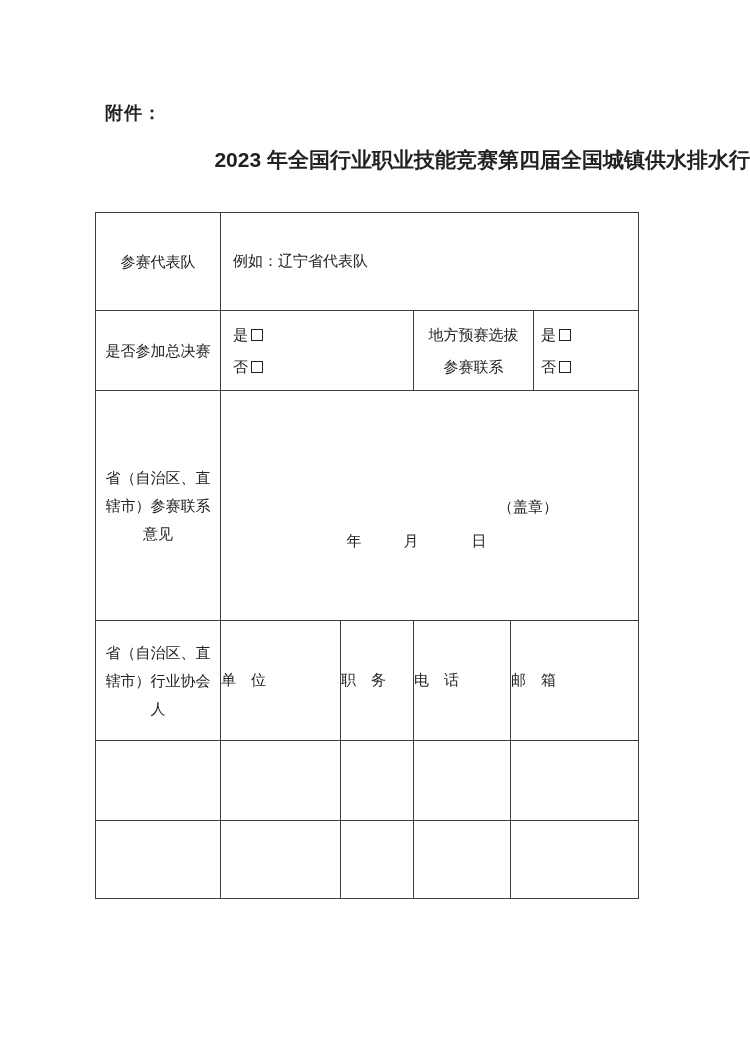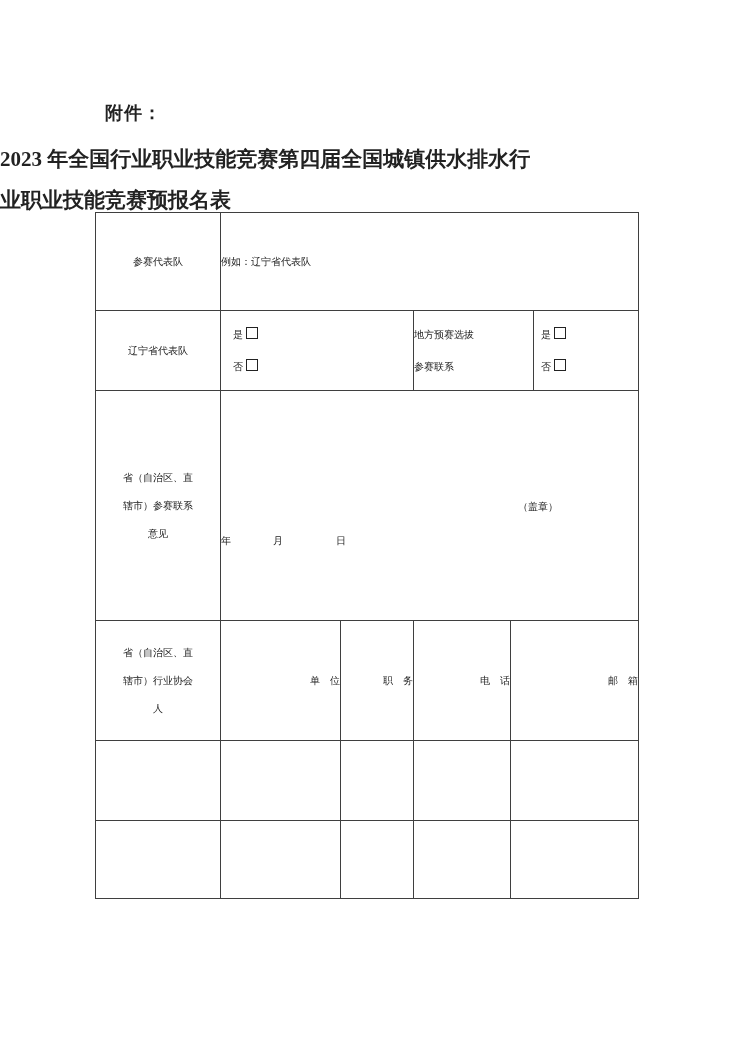--- a/index.html
+++ b/index.html
@@ -7,130 +7,130 @@
     --border: #3f3f3f;
     --bg: #ffffff;
   }
   * { box-sizing: border-box; margin: 0; padding: 0; }
   html, body { background: #ffffff; }
   .page {
     position: relative;
     width: 750px;
     height: 1063px;
     background: var(--bg);
-    font-family: Liberation Serif, serif;
+    font-family: Liberation Sans, sans-serif;
     color: var(--text);
     overflow: hidden;
   }
   .attachment {
     position: absolute;
     left: 105px;
     top: 101px;
     font-size: 18px;
     font-weight: bold;
     letter-spacing: 1px;
   }
   .title {
     position: absolute;
     left: 0;
     top: 139px;
     width: 750px;
-    text-align: left;
+    text-align: right;
     font-size: 21px;
     font-weight: bold;
     line-height: 41px;
   }
   table.form-table {
     position: absolute;
     left: 95px;
     top: 212px;
     width: 543px;
     border-collapse: collapse;
     table-layout: fixed;
-    font-size: 10px;
+    font-size: 15px;
   }
   table.form-table td {
     border: 1.5px solid var(--border);
     vertical-align: middle;
     overflow: hidden;
   }
   td.label-cell {
     text-align: center;
     line-height: 28px;
   }
   td.value-cell {
+    padding-left: 12px;
     text-align: left;
   }
   td.yesno-cell { padding-left: 12px; }
   td.yesno-cell.tight { padding-left: 7px; }
   .yn-line { line-height: 32px; white-space: nowrap; }
   .cb {
     display: inline-block;
     width: 12px;
     height: 12px;
     border: 1.5px solid var(--text);
     margin-left: 3px;
     vertical-align: -1px;
   }
-  td.center-cell { line-height: 32px; }
+  td.center-cell { text-align: center; line-height: 32px; }
   td.opinion-cell {
     vertical-align: middle;
     padding-top: 36px;
   }
   .seal-line {
     text-align: right;
     padding-right: 80px;
     line-height: 20px;
     margin-bottom: 14px;
   }
   .date-line {
-    text-align: left;
+    text-align: center;
     padding-right: 26px;
     line-height: 20px;
   }
   .date-line .month { margin-left: 42px; }
   .date-line .day { margin-left: 53px; }
-  td.header-cell { text-align: right; }
+  td.header-cell { text-align: left; }
   tr.r1 { height: 98px; }
   tr.r2 { height: 80px; }
   tr.r3 { height: 230px; }
   tr.r4 { height: 120px; }
   tr.r5 { height: 80px; }
   tr.r6 { height: 78px; }
 </style>
 </head>
 <body>
 
 <div class="page">
 
   <div class="attachment">附件：</div>
 
   <div class="title">
     <div>2023 年全国行业职业技能竞赛第四届全国城镇供水排水行</div>
-    <div>业职业技能竞赛预报名表</div>
   </div>
 
   <table class="form-table">
     <colgroup>
       <col style="width:125px">
       <col style="width:120px">
       <col style="width:73px">
       <col style="width:97px">
       <col style="width:23px">
       <col style="width:105px">
     </colgroup>
 
     <tbody>
         <tr class="r1">
       <td class="label-cell">参赛代表队</td>
       <td class="value-cell" colspan="5">例如：辽宁省代表队</td>
     </tr>
 
     <tr class="r2">
-      <td class="label-cell">辽宁省代表队</td>
+      <td class="label-cell">是否参加总决赛</td>
       <td class="yesno-cell" colspan="2">
         <div class="yn-line"><span>是</span><span class="cb"></span></div>
         <div class="yn-line"><span>否</span><span class="cb"></span></div>
       </td>
       <td class="center-cell" colspan="2">
         <div>地方预赛选拔</div>
         <div>参赛联系</div>
       </td>
       <td class="yesno-cell tight">
         <div class="yn-line"><span>是</span><span class="cb"></span></div>

